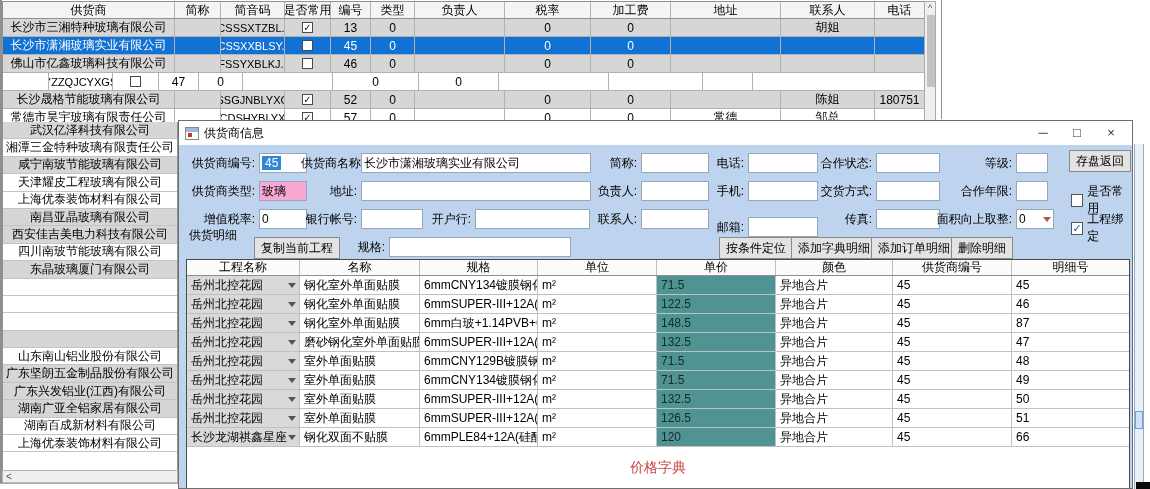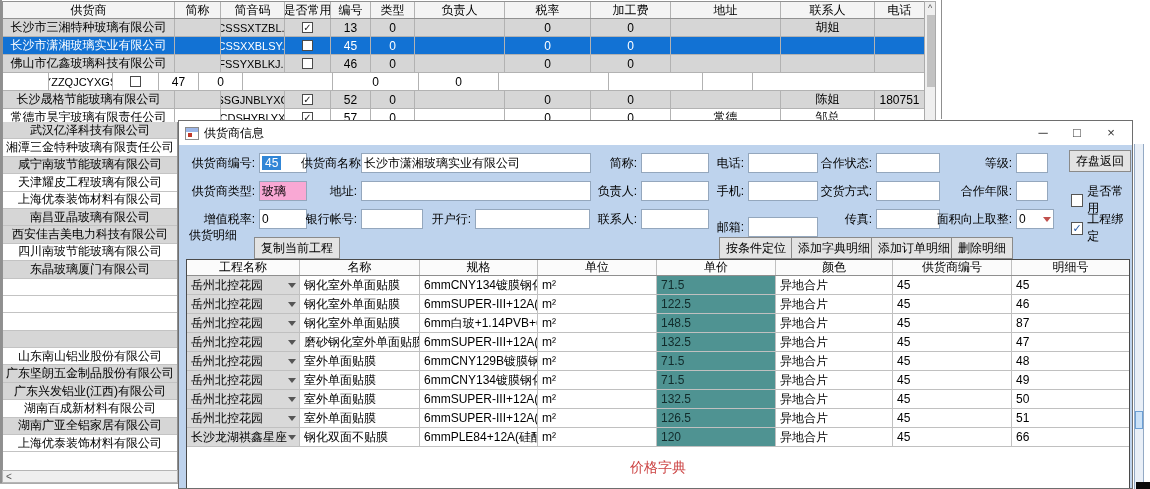--- a/index.html
+++ b/index.html
@@ -203,22 +203,22 @@
       <div class="sl-item shade">西安佳吉美电力科技有限公司</div>
       <div class="sl-item">四川南玻节能玻璃有限公司</div>
       <div class="sl-item shade">东晶玻璃厦门有限公司</div>
       <div class="sl-item"></div>
       <div class="sl-item"></div>
       <div class="sl-item"></div>
       <div class="sl-item shade"></div>
       <div class="sl-item">山东南山铝业股份有限公司</div>
       <div class="sl-item shade">广东坚朗五金制品股份有限公司</div>
       <div class="sl-item shade">广东兴发铝业(江西)有限公司</div>
+      <div class="sl-item shade">湖南广亚全铝家居有限公司</div>
       <div class="sl-item">湖南百成新材料有限公司</div>
-      <div class="sl-item shade">湖南广亚全铝家居有限公司</div>
       <div class="sl-item">上海优泰装饰材料有限公司</div>
     </div>
   <div id="listHScroll">
     <span>&lt;</span>
   </div>
   <div id="leftEdge"></div>
   <div id="leftBottomLine"></div>
 
   <div id="bgVScroll">
     <div class="bthumb"></div>
@@ -321,20 +321,24 @@
           <span class="combo-arrow"></span>
         </span>
     </div>
     <div class="cbgroup" style="left:892px;top:90px;">
       <span class="cb2 on" id="cbBind"></span>
       <span>工程绑定</span>
     </div>
 
     <div id="sectionLabel">供货明细</div>
     <div class="btn" style="left:75px;top:116px;">复制当前工程</div>
+    <div class="fgroup" style="left:176px;top:116px;">
+      <span class="lbl lb34">规格:</span>
+      <span class="inp" style="width:182px;"></span>
+    </div>
     <div class="btn" style="left:540px;top:116px;">按条件定位</div>
     <div class="btn" style="left:612px;top:116px;">添加字典明细</div>
     <div class="btn" style="left:692px;top:116px;">添加订单明细</div>
     <div class="btn" style="left:772px;top:116px;">删除明细</div>
 
     <div id="detailPanel">
         <div class="dt-h">
           <div class="dt-hc" style="width: 113px;">工程名称</div>
           <div class="dt-hc" style="width: 120px;">名称</div>
           <div class="dt-hc" style="width: 118px;">规格</div>

